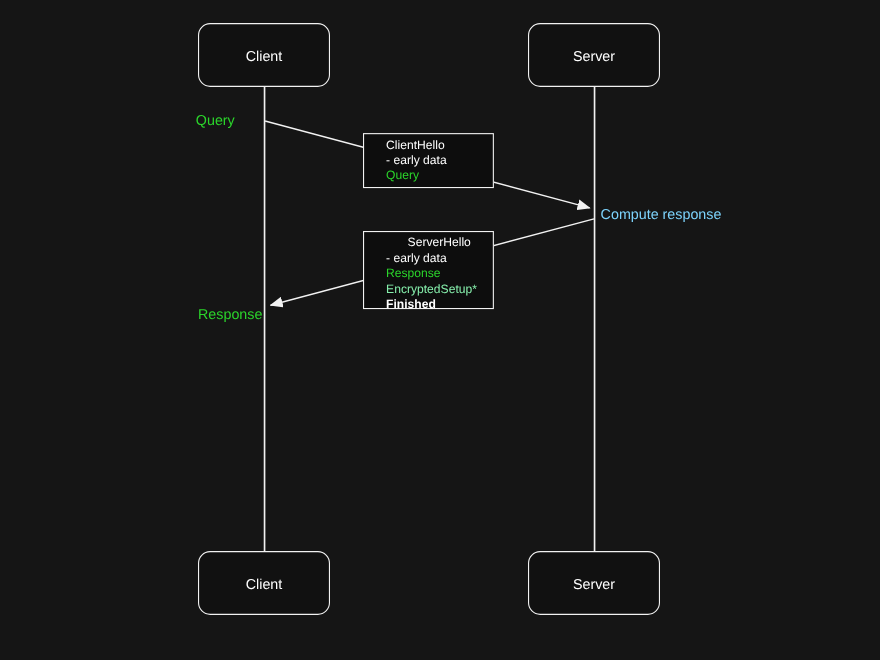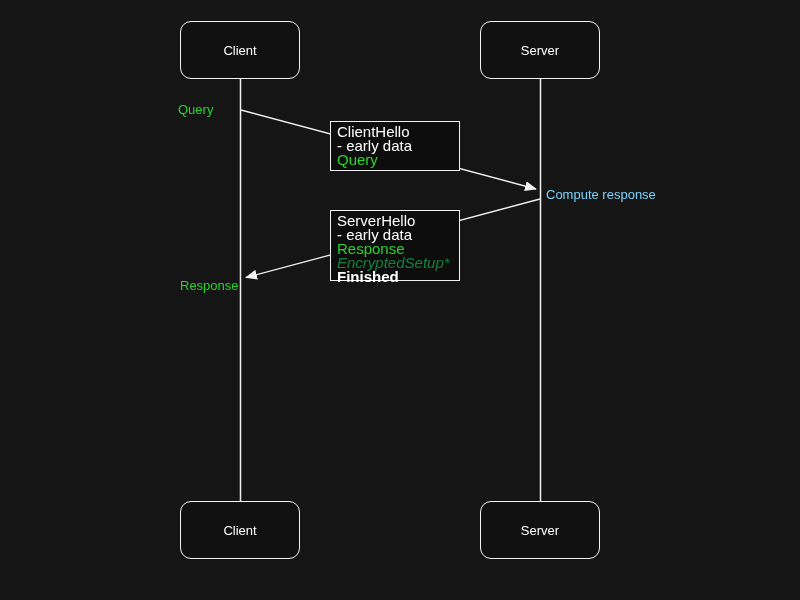--- a/index.html
+++ b/index.html
@@ -39,25 +39,25 @@
     color: #ffffff;
     font-size: 13px;
   }
   .actor-client-top  { left: 180px; top: 21px;  }
   .actor-server-top  { left: 480px; top: 21px;  }
   .actor-client-bot  { left: 180px; top: 501px; }
   .actor-server-bot  { left: 480px; top: 501px; }
   .msg-box {
     position: absolute;
     box-sizing: border-box;
-    width: 130px;
+    width: 119px;
     border: 1.5px solid #f2f2f2;
     background: #0d0d0d;
-    padding: 3px 6px;
-    font-size: 15px;
+    padding: 3px 20px;
+    font-size: 11px;
     line-height: 14px;
     color: #ffffff;
   }
   .msg-box-1 { left: 330px; top: 121px; height: 50px; }
   .msg-box-2 { left: 330px; top: 210px; height: 71px; }
   .msg-line { white-space: nowrap; }
   .float-label {
     position: absolute;
     font-size: 13px;
     white-space: nowrap;
@@ -96,24 +96,24 @@
     <span>Server</span>
   </div>
 
   <div class="msg-box msg-box-1" style="background: rgb(13, 13, 13);">
     <div class="msg-line" style="color: rgb(255, 255, 255);">ClientHello</div>
     <div class="msg-line" style="color: rgb(255, 255, 255);">- early data</div>
     <div class="msg-line" style="color: rgb(43, 213, 43);">Query</div>
   </div>
 
   <div class="msg-box msg-box-2" style="background: rgb(13, 13, 13);">
-    <div class="msg-line" style="color: rgb(255, 255, 255);">ServerHello</div>
+    <div class="msg-line" style="color: rgb(255, 255, 255); text-align: right;">ServerHello</div>
     <div class="msg-line" style="color: rgb(255, 255, 255);">- early data</div>
     <div class="msg-line" style="color: rgb(43, 213, 43);">Response</div>
-    <div class="msg-line" style="color: #15803d; font-style: italic;">EncryptedSetup*</div>
+    <div class="msg-line" style="color: #86efac;">EncryptedSetup*</div>
     <div class="msg-line" style="color: rgb(255, 255, 255); font-weight: bold;">Finished</div>
   </div>
 
   <span class="float-label label-query" style="color: rgb(43, 213, 43);">Query</span>
   <span class="float-label label-compute" style="color: #7dd3fc;">Compute response</span>
   <span class="float-label label-response" style="color: rgb(43, 213, 43);">Response</span>
 
 </div>
 
 </body></html>

